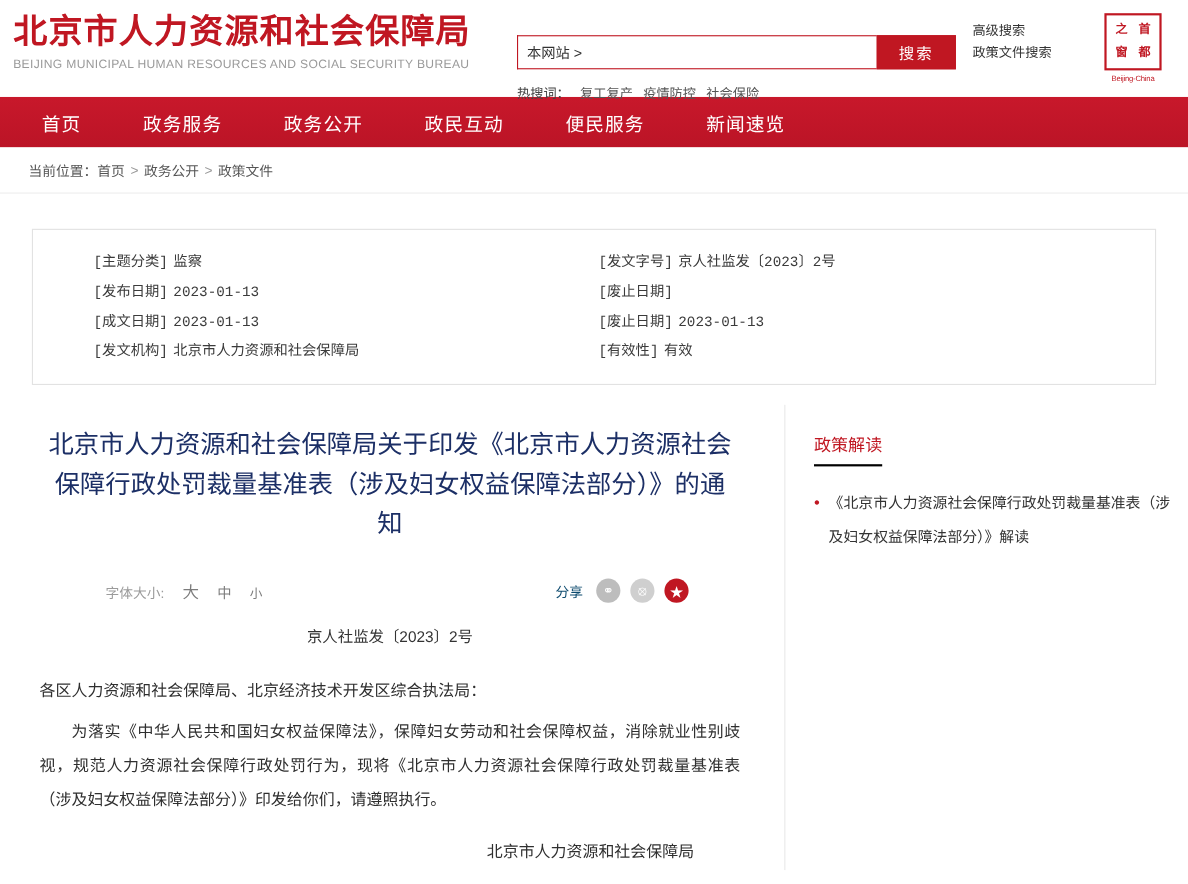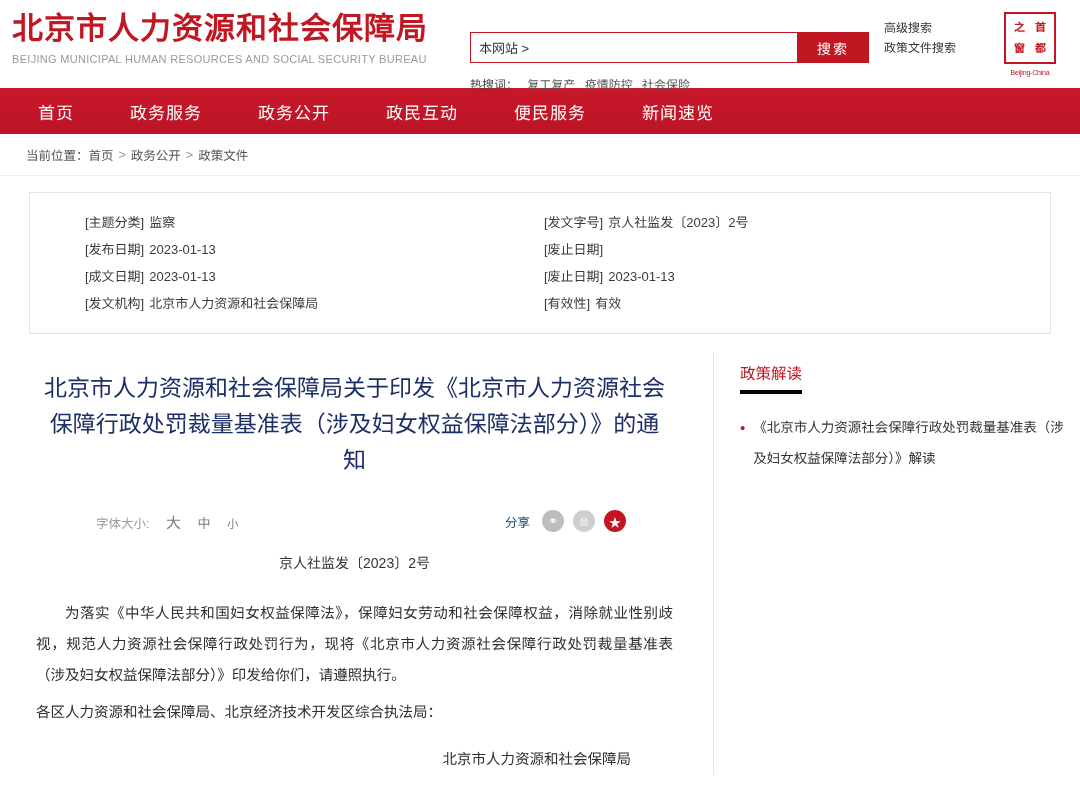--- a/index.html
+++ b/index.html
@@ -149,26 +149,27 @@
     font-size: 12.5px;
     color: #555;
     background: #fff;
     border-bottom: 1px solid #ededed;
   }
   .breadcrumb a { color: #555; text-decoration: none; }
   .breadcrumb .sep { margin: 0 5px; color: #999; }
   
   .meta-wrap { padding: 16px 0 0 0; }
   .meta-box {
-    margin: 0 auto;
+    margin: 16px auto;
     width: 1022px;
     border: 1px solid #e2e2e2;
     padding: 16px 16px 16px 0;
     display: flex;
     background: #fff;
+    font-family: Liberation Mono, monospace;
   }
   .meta-col { width: 50%; }
   .meta-col.left { padding-left: 55px; }
   .meta-col.right { padding-left: 12px; }
   .meta-item {
     font-size: 13px;
     color: #3b3b3b;
     line-height: 27px;
     white-space: nowrap;
   }
@@ -251,22 +252,22 @@
   
   .side-col {
     width: 352px;
     padding-left: 26px;
   }
   .side-title {
     font-size: 15.5px;
     color: #c01722;
     display: inline-block;
     padding-bottom: 7px;
-    border-bottom: 4px solid #000000;
-    margin-top: 9px;
+    border-bottom: 2px solid #000000;
+    margin-top: 24px;
   }
   .side-list { margin-top: 18px; }
   .side-item {
     display: flex;
     font-size: 13.5px;
     line-height: 31px;
     color: #333;
   }
   .side-bullet {
     color: #c01722;
@@ -383,22 +384,22 @@
       <div class="share-group">
         <span class="share-label">分享</span>
         <span class="share-ico wechat">⚭</span>
         <span class="share-ico weibo">⦻</span>
         <span class="share-ico fav">★</span>
       </div>
     </div>
 
     <div class="doc-body">
       <div class="doc-num">京人社监发〔2023〕2号</div>
+      <p class="doc-p">各区人力资源和社会保障局、北京经济技术开发区综合执法局：</p>
       <p class="doc-p indent">为落实《中华人民共和国妇女权益保障法》，保障妇女劳动和社会保障权益，消除就业性别歧视，规范人力资源社会保障行政处罚行为，现将《北京市人力资源社会保障行政处罚裁量基准表（涉及妇女权益保障法部分）》印发给你们，请遵照执行。</p>
-      <p class="doc-p">各区人力资源和社会保障局、北京经济技术开发区综合执法局：</p>
       <div class="doc-sign">北京市人力资源和社会保障局</div>
     </div>
   </div>
 
   <div class="side-col">
     <div class="side-title">政策解读</div>
     <div class="side-list">
       <div class="side-item">
         <span class="side-bullet">•</span>
         <a href="#">《北京市人力资源社会保障行政处罚裁量基准表（涉及妇女权益保障法部分）》解读</a>

